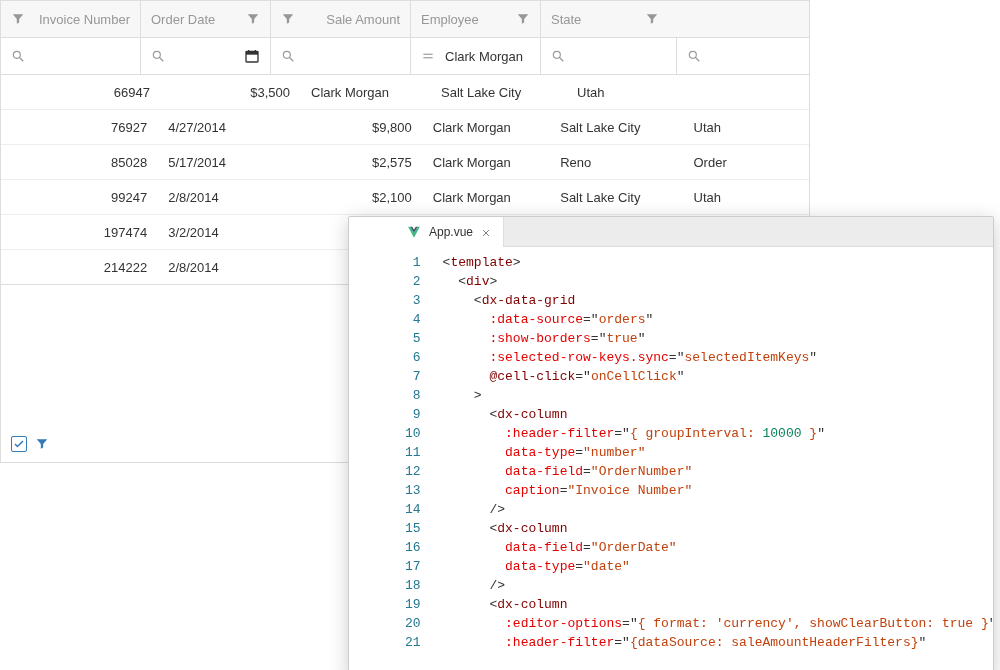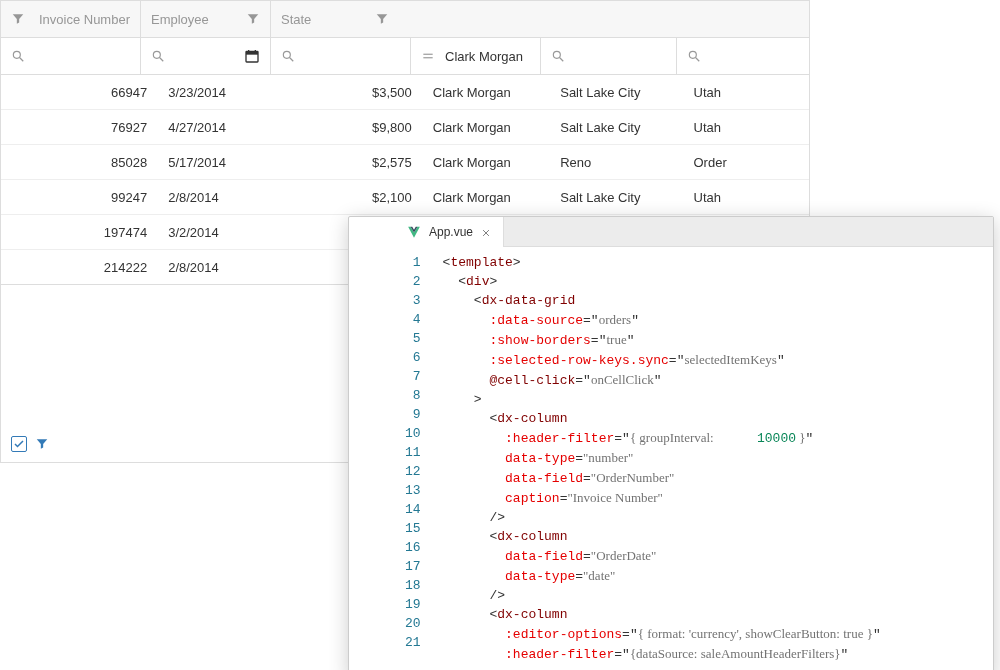--- a/index.html
+++ b/index.html
@@ -40,36 +40,48 @@
 .tab { display: flex; align-items: center; gap: 8px; padding: 0 12px; height: 30px; background: #fff; border-right: 1px solid #ddd; }
 .tab .vue-icon { width: 14px; height: 14px; }
 .tab .name { font-family: "Segoe UI", Tahoma, sans-serif; font-size: 12px; color: #333; }
 .tab .close { width: 10px; height: 10px; cursor: pointer; }
 .editor-body { display: flex; flex: 1; overflow: hidden; }
 .gutter { background: #fff; color: #237893; text-align: right; padding: 6px 14px 6px 10px; line-height: 19px; user-select: none; }
 .code { flex: 1; padding: 6px 8px; line-height: 19px; white-space: pre; color: #333; overflow: hidden; }
 .t-tag { color: #800000; }
 .t-attr { color: #e50000; }
 .t-bind { color: #e50000; }
-.t-str { color: #737373; font-family: Liberation Serif, serif; }
-.t-num { color: #098658; margin-left: 40px; }
+.t-str { color: #c2410c; }
+.t-num { color: #098658; }
 .t-punc { color: #333; }
 .t-event { color: #800000; }
 </style>
 </head>
 <body>
 
 <div class="grid">
   <div class="header-row">
     <div class="header-cell right c0">
       <span class="filter-icon left"><svg viewBox="0 0 24 24" fill="#979797">
             <path d="M3 4h18l-7 8v6l-4 2v-8z"></path>
           </svg></span>
       <span class="label">Invoice Number</span>
     </div>
+    <div class="header-cell c1">
+      <span class="label">Order Date</span>
+      <span class="filter-icon right"><svg viewBox="0 0 24 24" fill="#979797">
+            <path d="M3 4h18l-7 8v6l-4 2v-8z"></path>
+          </svg></span>
+    </div>
+    <div class="header-cell right c2">
+      <span class="filter-icon left"><svg viewBox="0 0 24 24" fill="#979797">
+            <path d="M3 4h18l-7 8v6l-4 2v-8z"></path>
+          </svg></span>
+      <span class="label">Sale Amount</span>
+    </div>
     <div class="header-cell c3">
       <span class="label">Employee</span>
       <span class="filter-icon right"><svg viewBox="0 0 24 24" fill="#979797">
             <path d="M3 4h18l-7 8v6l-4 2v-8z"></path>
           </svg></span>
     </div>
     <div class="header-cell c5">
       <span class="label">State</span>
       <span class="filter-icon right"><svg viewBox="0 0 24 24" fill="#979797">
             <path d="M3 4h18l-7 8v6l-4 2v-8z"></path>
@@ -124,21 +136,20 @@
             <circle cx="10" cy="10" r="6"></circle>
             <line x1="15" y1="15" x2="21" y2="21"></line>
           </svg></span>
       <input type="text" style="">
     </div>
   </div>
 
   <div id="rows-container">
       <div class="data-row">
         <div class="data-cell right c0">66947</div>
-        <div class="data-cell c1">3/23/2014</div>
         <div class="data-cell right c2">$3,500</div>
         <div class="data-cell c3">Clark Morgan</div>
         <div class="data-cell c4">Salt Lake City</div>
         <div class="data-cell c5">Utah</div>
       </div>
       <div class="data-row">
         <div class="data-cell right c0">76927</div>
         <div class="data-cell c1">4/27/2014</div>
         <div class="data-cell right c2">$9,800</div>
         <div class="data-cell c3">Clark Morgan</div>

